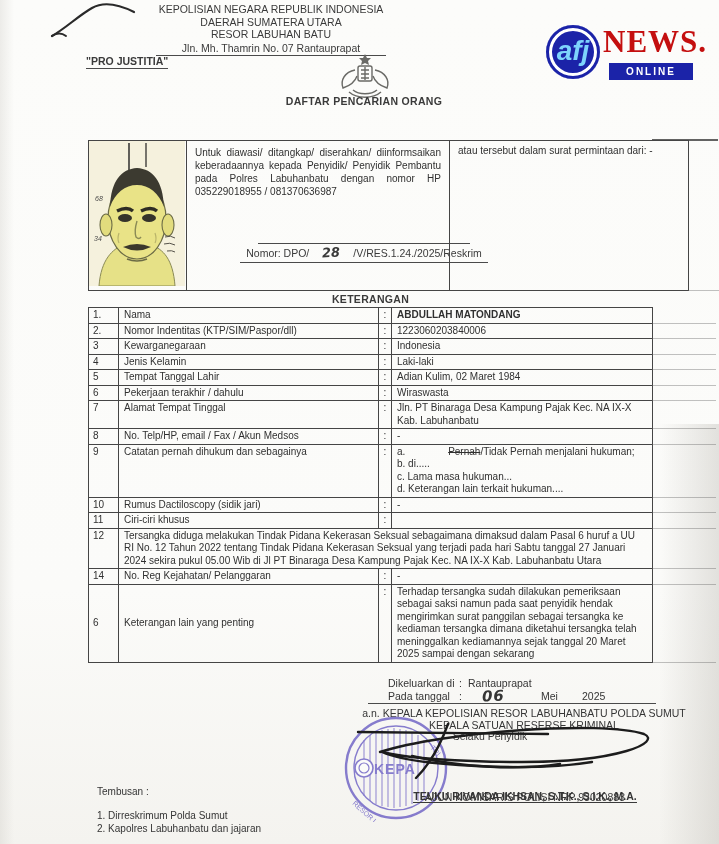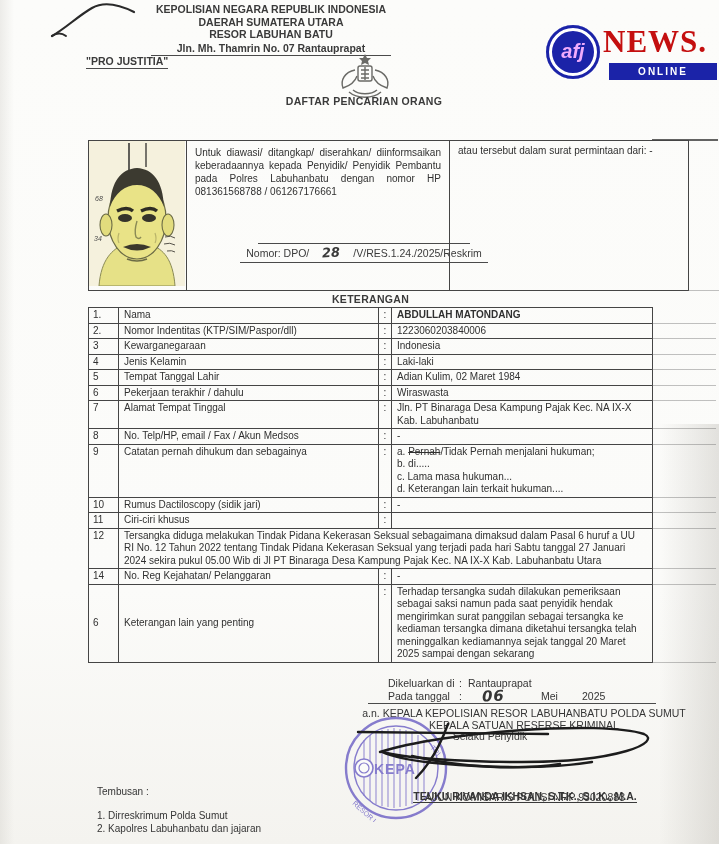--- a/index.html
+++ b/index.html
@@ -6,35 +6,35 @@
     font-family:"Liberation Sans","DejaVu Sans",sans-serif;color:#2e2e2e;}
   .page{position:relative;width:719px;height:844px;
     background:linear-gradient(180deg,#fcfcfa 0%,#fbfbf9 70%,#f4f3ef 100%);}
   .shade-br{position:absolute;right:0;bottom:0;width:60px;height:420px;
     background:linear-gradient(to left,rgba(185,182,175,.38),rgba(185,182,175,0));}
   .shade-l{position:absolute;left:0;top:0;width:14px;height:844px;
     background:linear-gradient(to right,rgba(200,198,192,.30),rgba(200,198,192,0));}
 
   
   .hdr{position:absolute;left:80px;top:3px;width:382px;text-align:center;
-    font-size:10.5px;font-weight:700;line-height:12.5px;color:#3a3a3a;}
+    font-size:10.5px;font-weight:400;line-height:12.5px;color:#3a3a3a;}
   .hdr .addr{display:inline-block;border-bottom:1.3px solid #4a4a4a;padding:1px 26px 1px 26px;}
   .motto{position:absolute;left:86px;top:55px;font-size:10.5px;font-weight:700;
     color:#3a3a3a;border-bottom:1.3px solid #4a4a4a;padding-bottom:1px;}
 
   
   .logo{position:absolute;left:546px;top:23px;width:168px;height:64px;}
   .logo .disc{position:absolute;left:0;top:2px;width:54px;height:54px;border-radius:50%;
     background:#1b23a8;box-shadow:inset 0 0 0 3px #1b23a8,inset 0 0 0 6px #ffffff;
     display:flex;align-items:center;justify-content:center;}
-  .logo .disc span{color:#f0abfc;font-style:italic;font-weight:700;font-size:20px;
+  .logo .disc span{color:#7dd3fc;font-style:italic;font-weight:700;font-size:28px;
     transform:translateY(-1px);letter-spacing:0;}
   .logo .news{position:absolute;left:57px;top:1px;font-family:"Liberation Serif","DejaVu Serif",serif;
     font-weight:700;font-size:31px;color:#c40f0f;letter-spacing:1px;}
-  .logo .bar{position:absolute;left:63px;top:40px;width:108px;height:17px;background:#1b23a8;
+  .logo .bar{position:absolute;left:63px;top:40px;width:84px;height:17px;background:#1b23a8;
     display:flex;align-items:center;justify-content:center;}
   .logo .bar span{color:#fff;font-weight:700;font-size:10px;letter-spacing:2px;}
 
   
   .emblem{position:absolute;left:335px;top:52px;}
 
   
   .titleblk{position:absolute;left:196px;top:95px;width:336px;text-align:center;
     font-size:10.5px;color:#3a3a3a;}
   .titleblk .t1{display:inline-block;font-weight:700;letter-spacing:.3px;
@@ -56,21 +56,21 @@
   .t1 td.photo{width:97px;padding:0;}
   .t1 td.instr{width:246px;text-align:justify;padding:5px 8px;line-height:13px;}
   .t1 td.request{width:222px;padding:4px 8px;}
   .t2{top:307px;}
   .t2 td.col-no{width:20px;text-align:left;padding-left:4px;}
   .t2 td.col-label{width:249px;}
   .t2 td.col-colon{width:12px;text-align:center;padding:1px 0;}
   .t2 td.col-value{}
   .t2 td.bold{font-weight:700;}
   .t2 tr.vmid td.col-no,.t2 tr.vmid td.col-label{vertical-align:middle;}
-  .t2 s{text-decoration:line-through;}
+  .t2 s{text-decoration:line-through;margin-left:40px;}
   .keterangan-title{position:absolute;left:88px;top:293px;width:565px;text-align:center;
     font-size:10.5px;font-weight:600;letter-spacing:.3px;color:#3a3a3a;}
   .ext-top{position:absolute;left:652px;top:139px;width:66px;height:2px;background:#3c3c3c;opacity:.8;}
 
   
   .sig{position:absolute;font-size:10.5px;color:#353535;}
   .sig.center{text-align:center;}
   .date-line{position:absolute;left:368px;top:703px;width:288px;border-bottom:1.2px solid #4a4a4a;}
   .hand06{font-size:15px;letter-spacing:1px;transform:rotate(-2deg);}
   .name-u{display:inline-block;font-weight:700;border-bottom:1.2px solid #3a3a3a;padding-bottom:0;margin-top:12px;}
@@ -149,21 +149,21 @@
           <ellipse cx="60" cy="77" rx="7" ry="4" fill="#35332a"></ellipse>
           <path d="M48,80 q-3,10 -1,16 q3,3 5,0" stroke="#8a8a55" stroke-width="1.4" fill="none"></path>
           <path d="M34,106 q14,-6 28,0 q-14,7 -28,0 Z" fill="#3b382c"></path>
           <path d="M38,118 q10,4 20,0" stroke="#6b6b45" stroke-width="1.6" fill="none"></path>
           <path d="M30,92 q-2,6 0,10 M66,92 q2,6 0,10" stroke="#b9b46a" stroke-width="1.2" fill="none"></path>
           <text x="6" y="60" font-size="7" fill="#4a4a4a" font-style="italic">68</text>
           <text x="5" y="100" font-size="7" fill="#4a4a4a" font-style="italic">34</text>
           <path d="M76,96 q6,-2 10,1 M75,103 q6,-2 11,1 M78,110 q5,-1 8,1" stroke="#55524a" stroke-width="1" fill="none"></path>
         </svg>
       </td>
-      <td class="instr">Untuk diawasi/ ditangkap/ diserahkan/ diinformsaikan keberadaannya kepada Penyidik/ Penyidik Pembantu pada Polres Labuhanbatu dengan nomor HP 081361568788 / 061267176661</td>
+      <td class="instr">Untuk diawasi/ ditangkap/ diserahkan/ diinformsaikan keberadaannya kepada Penyidik/ Penyidik Pembantu pada Polres Labuhanbatu dengan nomor HP 035229018955 / 081370636987</td>
       <td class="request">atau tersebut dalam surat permintaan dari: -</td>
     </tr>
   </tbody>
     </table>
 
   <div class="keterangan-title">KETERANGAN</div>
   <table class="tbl t2">
     <tbody>
         <tr>
           <td class="col-no">1.</td>

